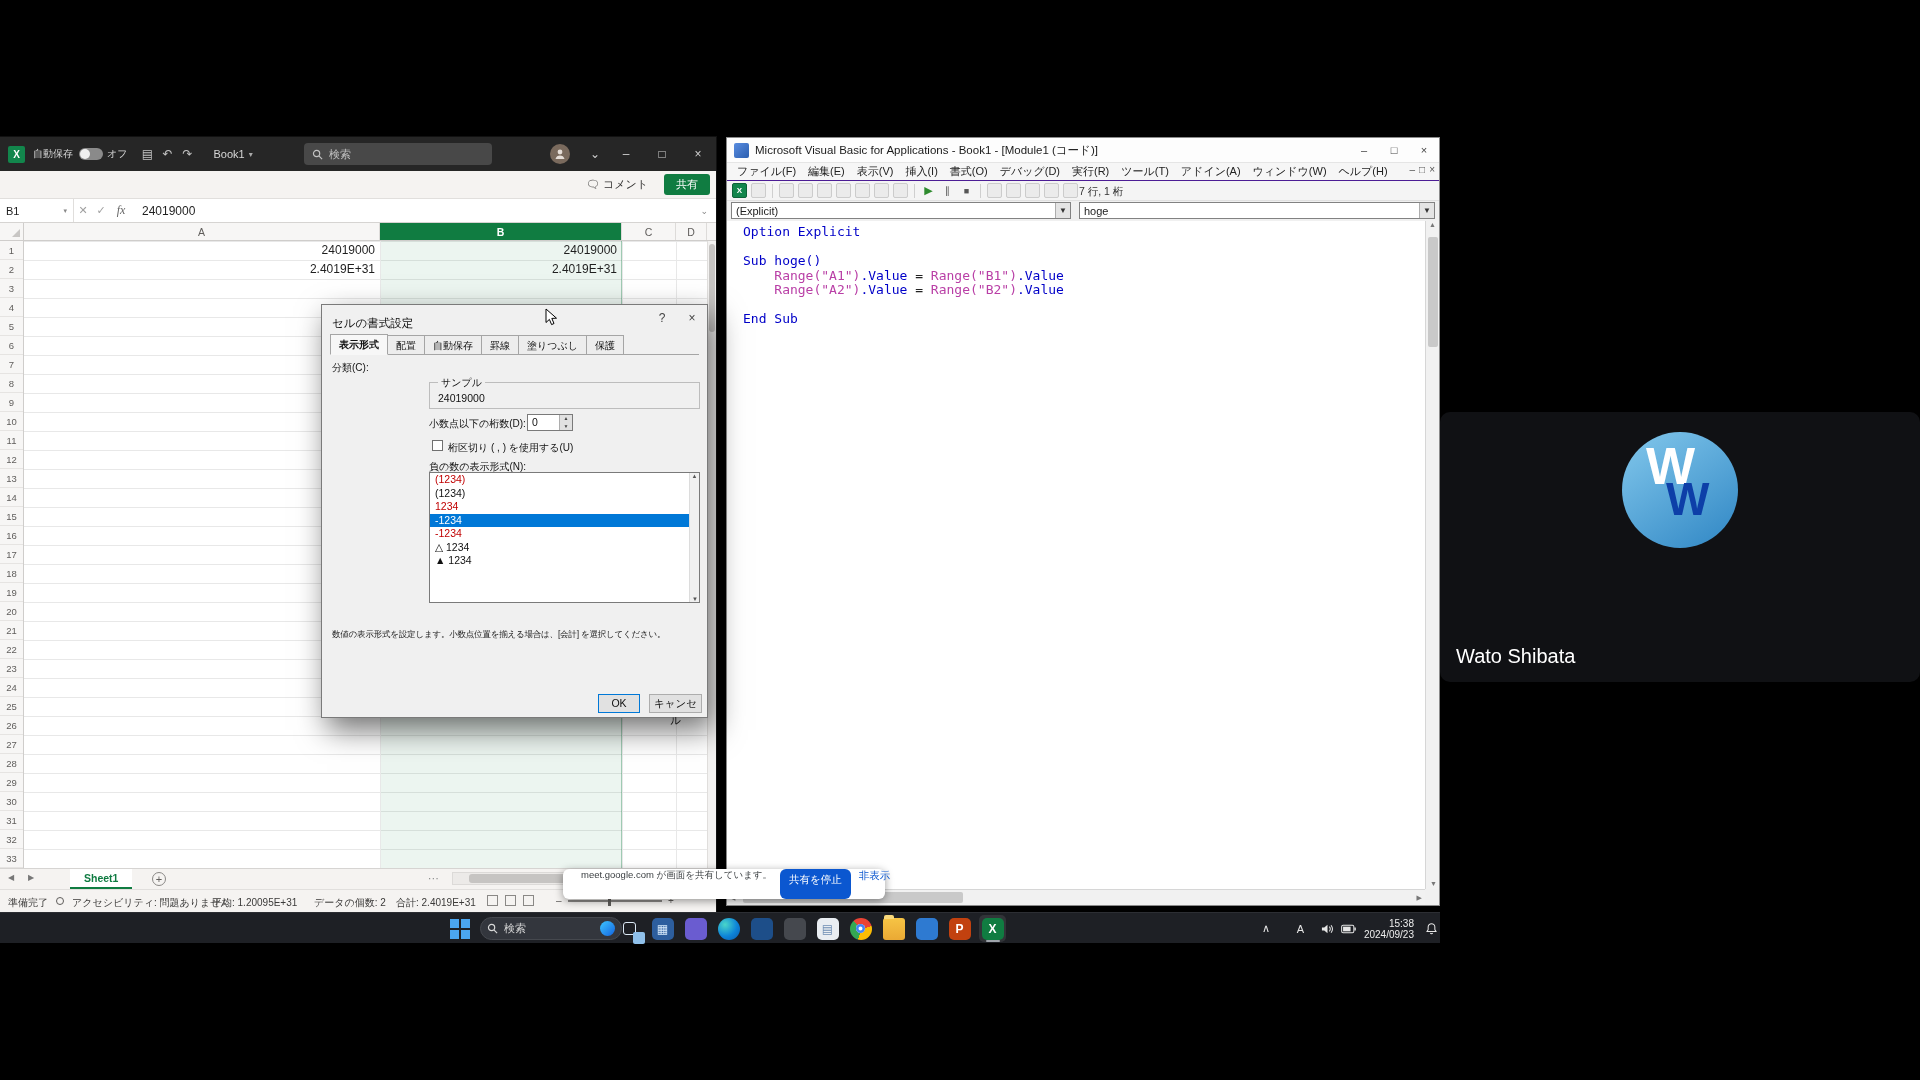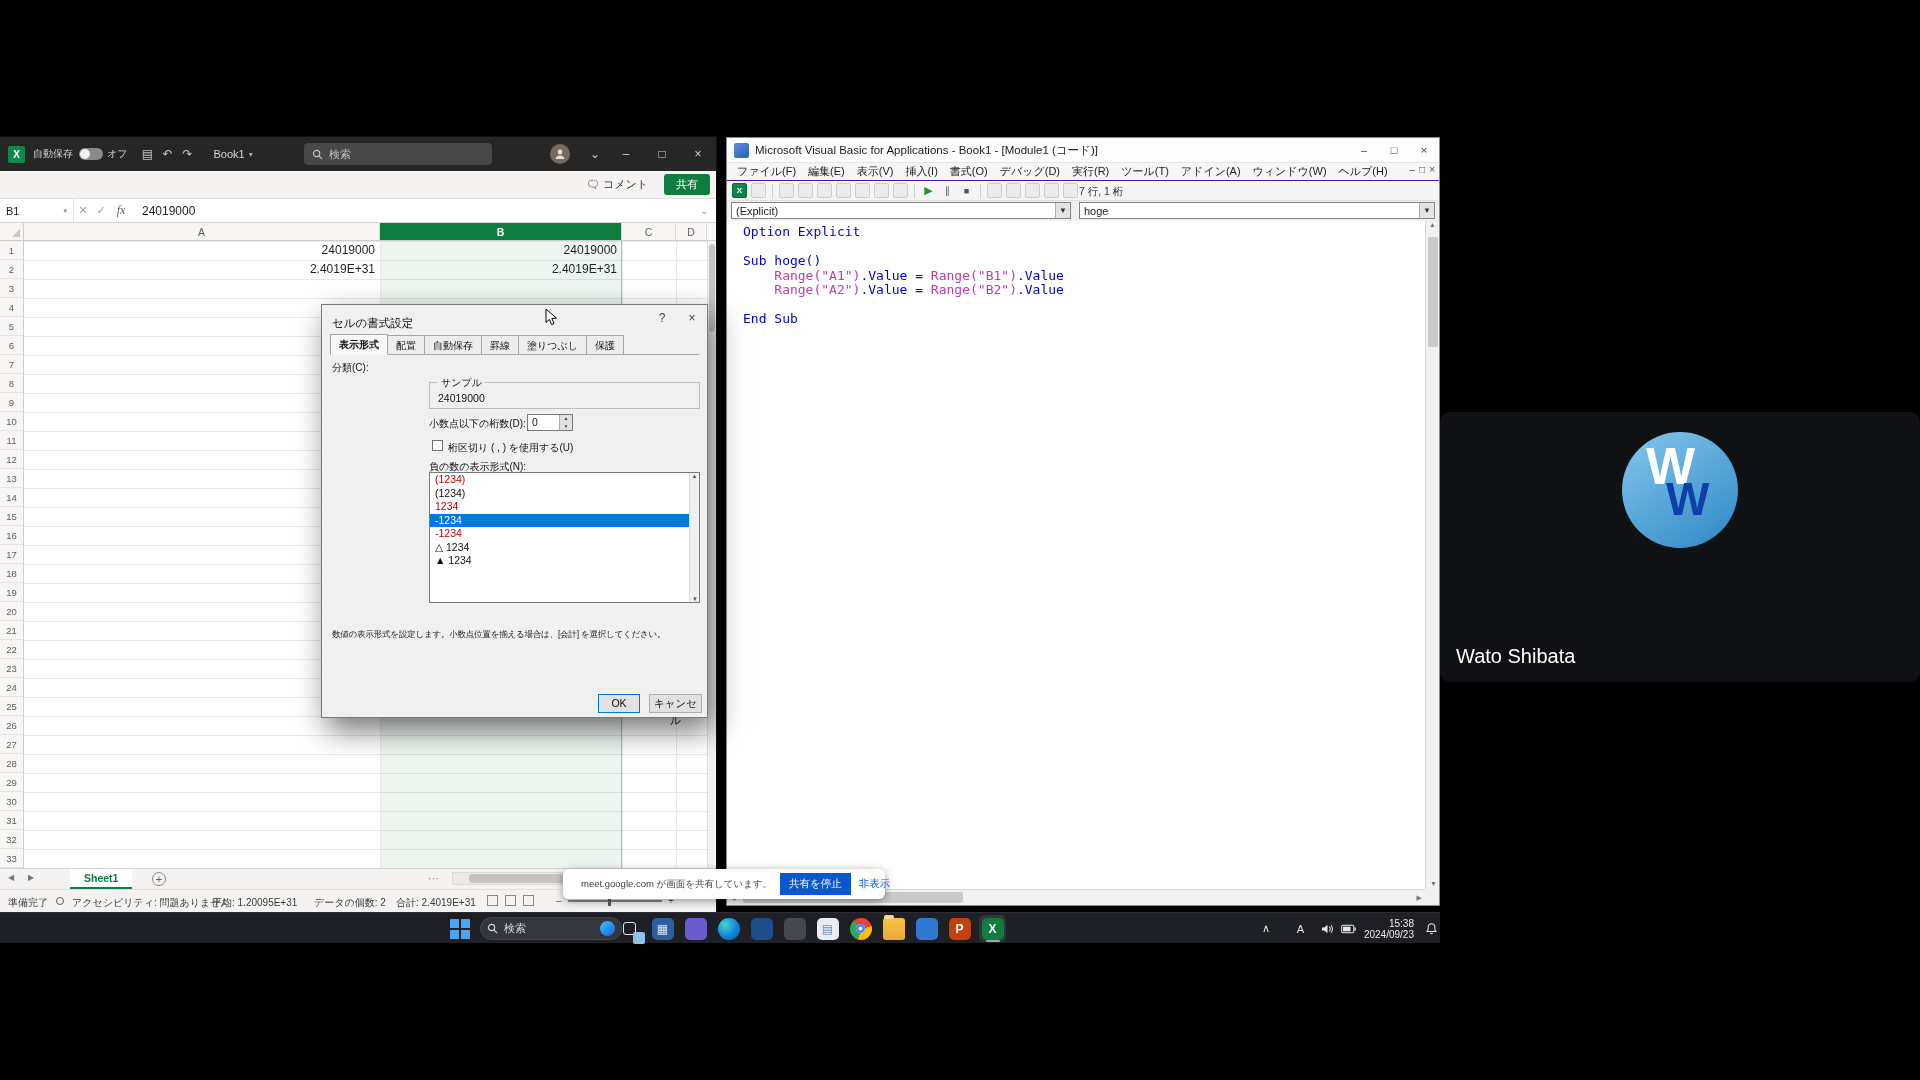--- a/index.html
+++ b/index.html
@@ -95,23 +95,23 @@
 .vcombo .val{flex:1;padding-left:4px;white-space:nowrap}
 .varrow{width:15px;height:100%;background:#e4e4e4;border-left:1px solid #adadad;font-size:8px;display:flex;align-items:center;justify-content:center;color:#333}
 .codepane{position:absolute;background:#fff;font-family:"DejaVu Sans Mono","Liberation Mono",monospace;font-size:13px;padding:4px 0 0 16px}
 .code-line{height:14.5px;line-height:14.5px;white-space:pre}
 .c-kw{color:#0000c8}.c-mg{color:#b93fa6}.c-tx{color:#222}
 .vscroll2{position:absolute;background:#f1f1f1;border-left:1px solid #d6d6d6;font-size:7px;color:#777;text-align:center}
 .hscroll2{position:absolute;background:#f1f1f1;border-top:1px solid #d6d6d6}
 .sthumb{position:absolute;background:#c9c9c9;border-radius:2px}
 
 
-#meetbar{background:#fff;border-radius:6px;box-shadow:0 2px 8px rgba(0,0,0,.4);display:flex;align-items:center;gap:8px;padding:0 10px;z-index:60}
+#meetbar{background:#fff;border-radius:6px;box-shadow:0 2px 8px rgba(0,0,0,.4);display:flex;gap:8px;padding:0 10px;z-index:60}
 #meetbar .msg{font-size:9.5px;color:#3c4043;white-space:nowrap}
-.stopbtn{background:#0b57d0;color:#fff;font-size:10.5px;border-radius:0;padding:4px 9px;white-space:nowrap}
+.stopbtn{background:#0b57d0;color:#fff;font-size:10.5px;border-radius:6px;padding:4px 9px;white-space:nowrap}
 .hidelink{color:#0b57d0;font-size:10.5px;white-space:nowrap}
 
 
 #taskbar{background:#1e2025;border-top:1px solid #2c2e33;z-index:20}
 .tstart{position:absolute;left:449px;top:5px;width:22px;height:22px;display:grid;grid-template-columns:9px 9px;grid-template-rows:9px 9px;gap:2px;place-content:center}
 .tstart i{background:#4ba6f0;display:block}
 .tsearch{position:absolute;left:480px;top:4px;width:142px;height:23px;background:#33363d;border:1px solid #45484e;border-radius:12px;display:flex;align-items:center;gap:6px;padding:0 6px;color:#d8d8d8;font-size:11px}
 .bing{margin-left:auto;width:15px;height:15px;border-radius:50%;background:linear-gradient(135deg,#3ec6ff,#1363df)}
 .tapp{position:absolute;top:2px;width:27px;height:27px;display:flex;align-items:center;justify-content:center;border-radius:5px}
 .tapp.active{background:rgba(255,255,255,.09)}

